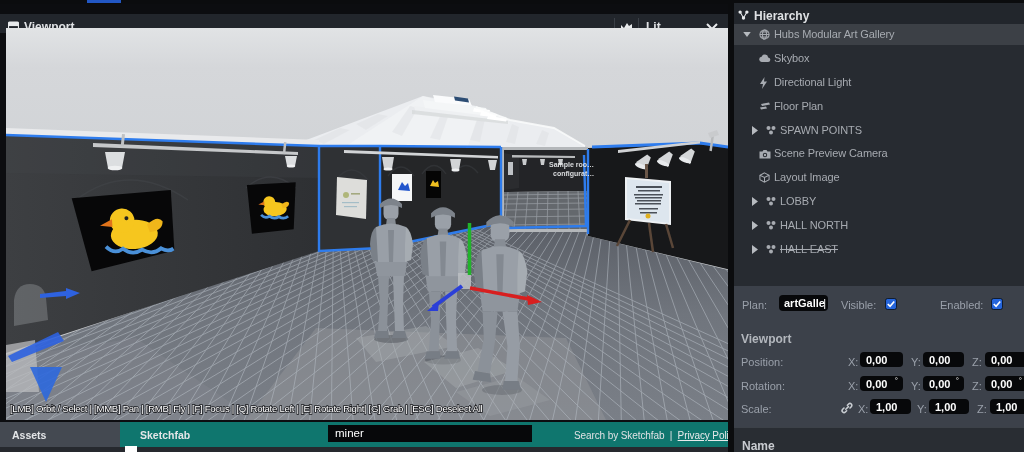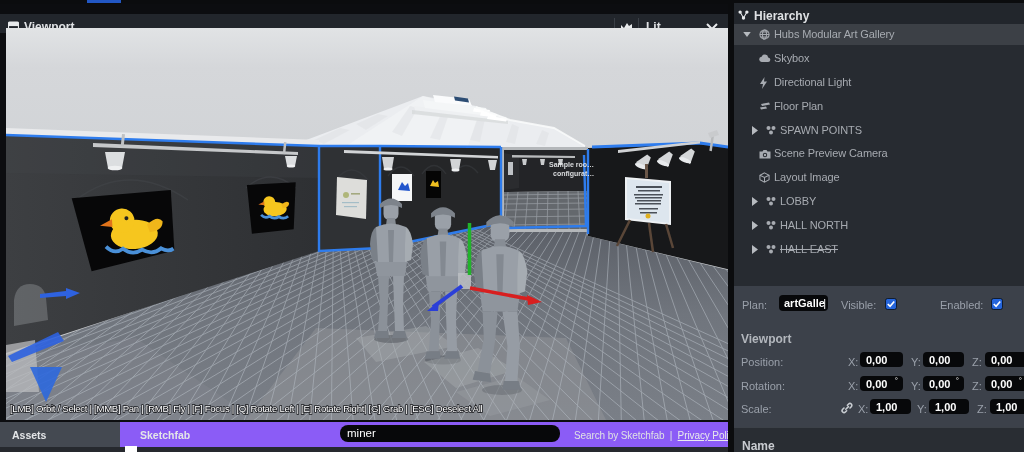--- a/index.html
+++ b/index.html
@@ -482,25 +482,25 @@
  <path d="M8 272 q2 -16 16 -16 q14 0 16 14 l2 22 l-34 6 Z" fill="#b5b8bc" opacity="0.3"></path>
  <polygon points="34,266 60,263 60,260 74,265 60,271 60,268 34,270" fill="#2e62e0"></polygon>
  <polygon points="2,328 52,304 58,313 6,334" fill="#2e62e0" opacity="0.9"></polygon>
  <polygon points="24,339 56,339 40,374" fill="#2e68dd" opacity="0.9"></polygon>
 </g>
 
 <text x="4" y="384" font-size="9.6" fill="#ffffff" stroke="#17181c" stroke-width="1.5" paint-order="stroke" letter-spacing="-0.3">[LMB] Orbit / Select | [MMB] Pan | [RMB] Fly | [F] Focus | [Q] Rotate Left | [E] Rotate Right| [G] Grab | [ESC] Deselect All</text>
 </svg>
 </div>
 
-<div class="abs" style="left:0;top:422px;width:728px;height:25px;background:#8b5cf6">
+<div class="abs" style="left:0;top:422px;width:728px;height:25px;background:#0f766e">
   <div class="abs" style="left:0;top:0;width:120px;height:25px;background:#444951"></div>
   <div class="abs" style="left:12px;top:7px;color:#e4e6e8;font-size:10.5px;font-weight:bold">Assets</div>
   <div class="abs" style="left:140px;top:7px;color:#e4e6e8;font-size:10.5px;font-weight:bold">Sketchfab</div>
-  <div class="abs inp" style="left:340px;top:3px;width:220px;height:17px;border-radius:8px">
+  <div class="abs inp" style="left:328px;top:3px;width:204px;height:17px;border-radius:0">
         <span style="position:absolute;left:7px;top:2px;font-weight:normal;font-size:11.5px">miner</span>
       </div>
   <div class="abs" style="left:574px;top:8px;color:#dfe1e4;font-size:10px;white-space:nowrap;letter-spacing:-0.1px">Search by Sketchfab&nbsp; |&nbsp; <span style="text-decoration:underline;color:#e8eaec">Privacy Policy</span></div>
 </div>
 <div class="abs" style="left:0;top:447px;width:728px;height:5px;background:#26292e"></div>
 <div class="abs" style="left:125px;top:446px;width:12px;height:6px;background:#fff"></div>
 
 <div class="abs" style="left:728px;top:3px;width:6px;height:449px;background:#0b0c0e"></div>
 <div class="abs" style="left:734px;top:3px;width:290px;height:396px;background:#272b31">
 

